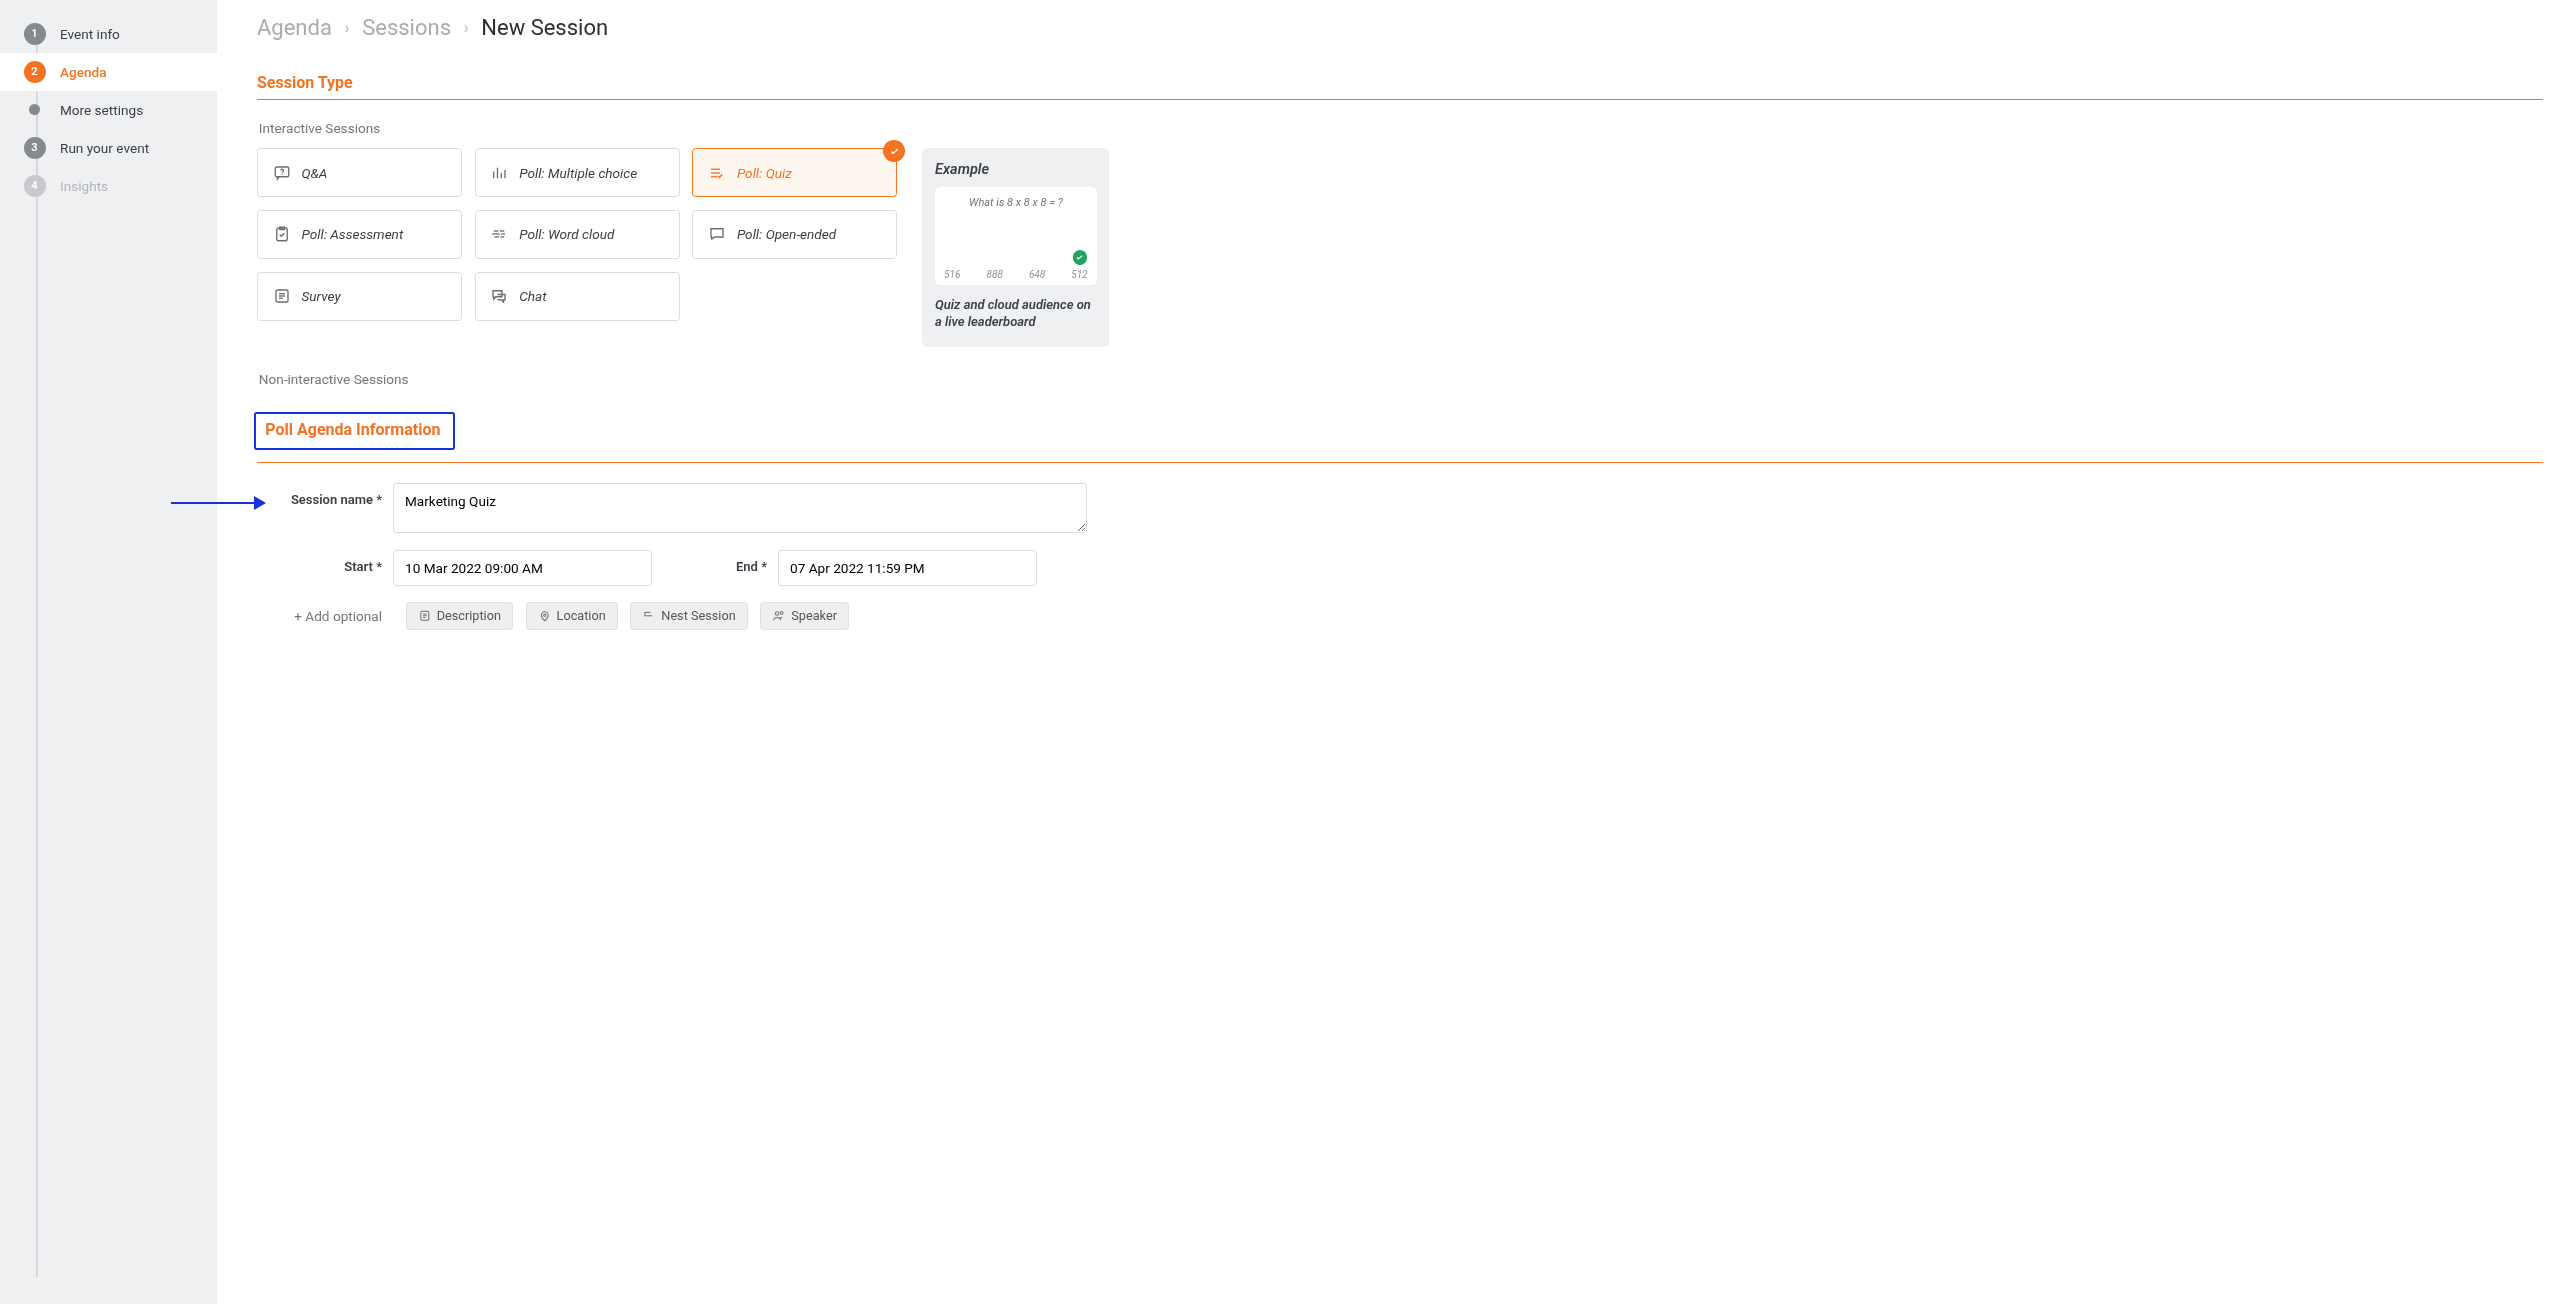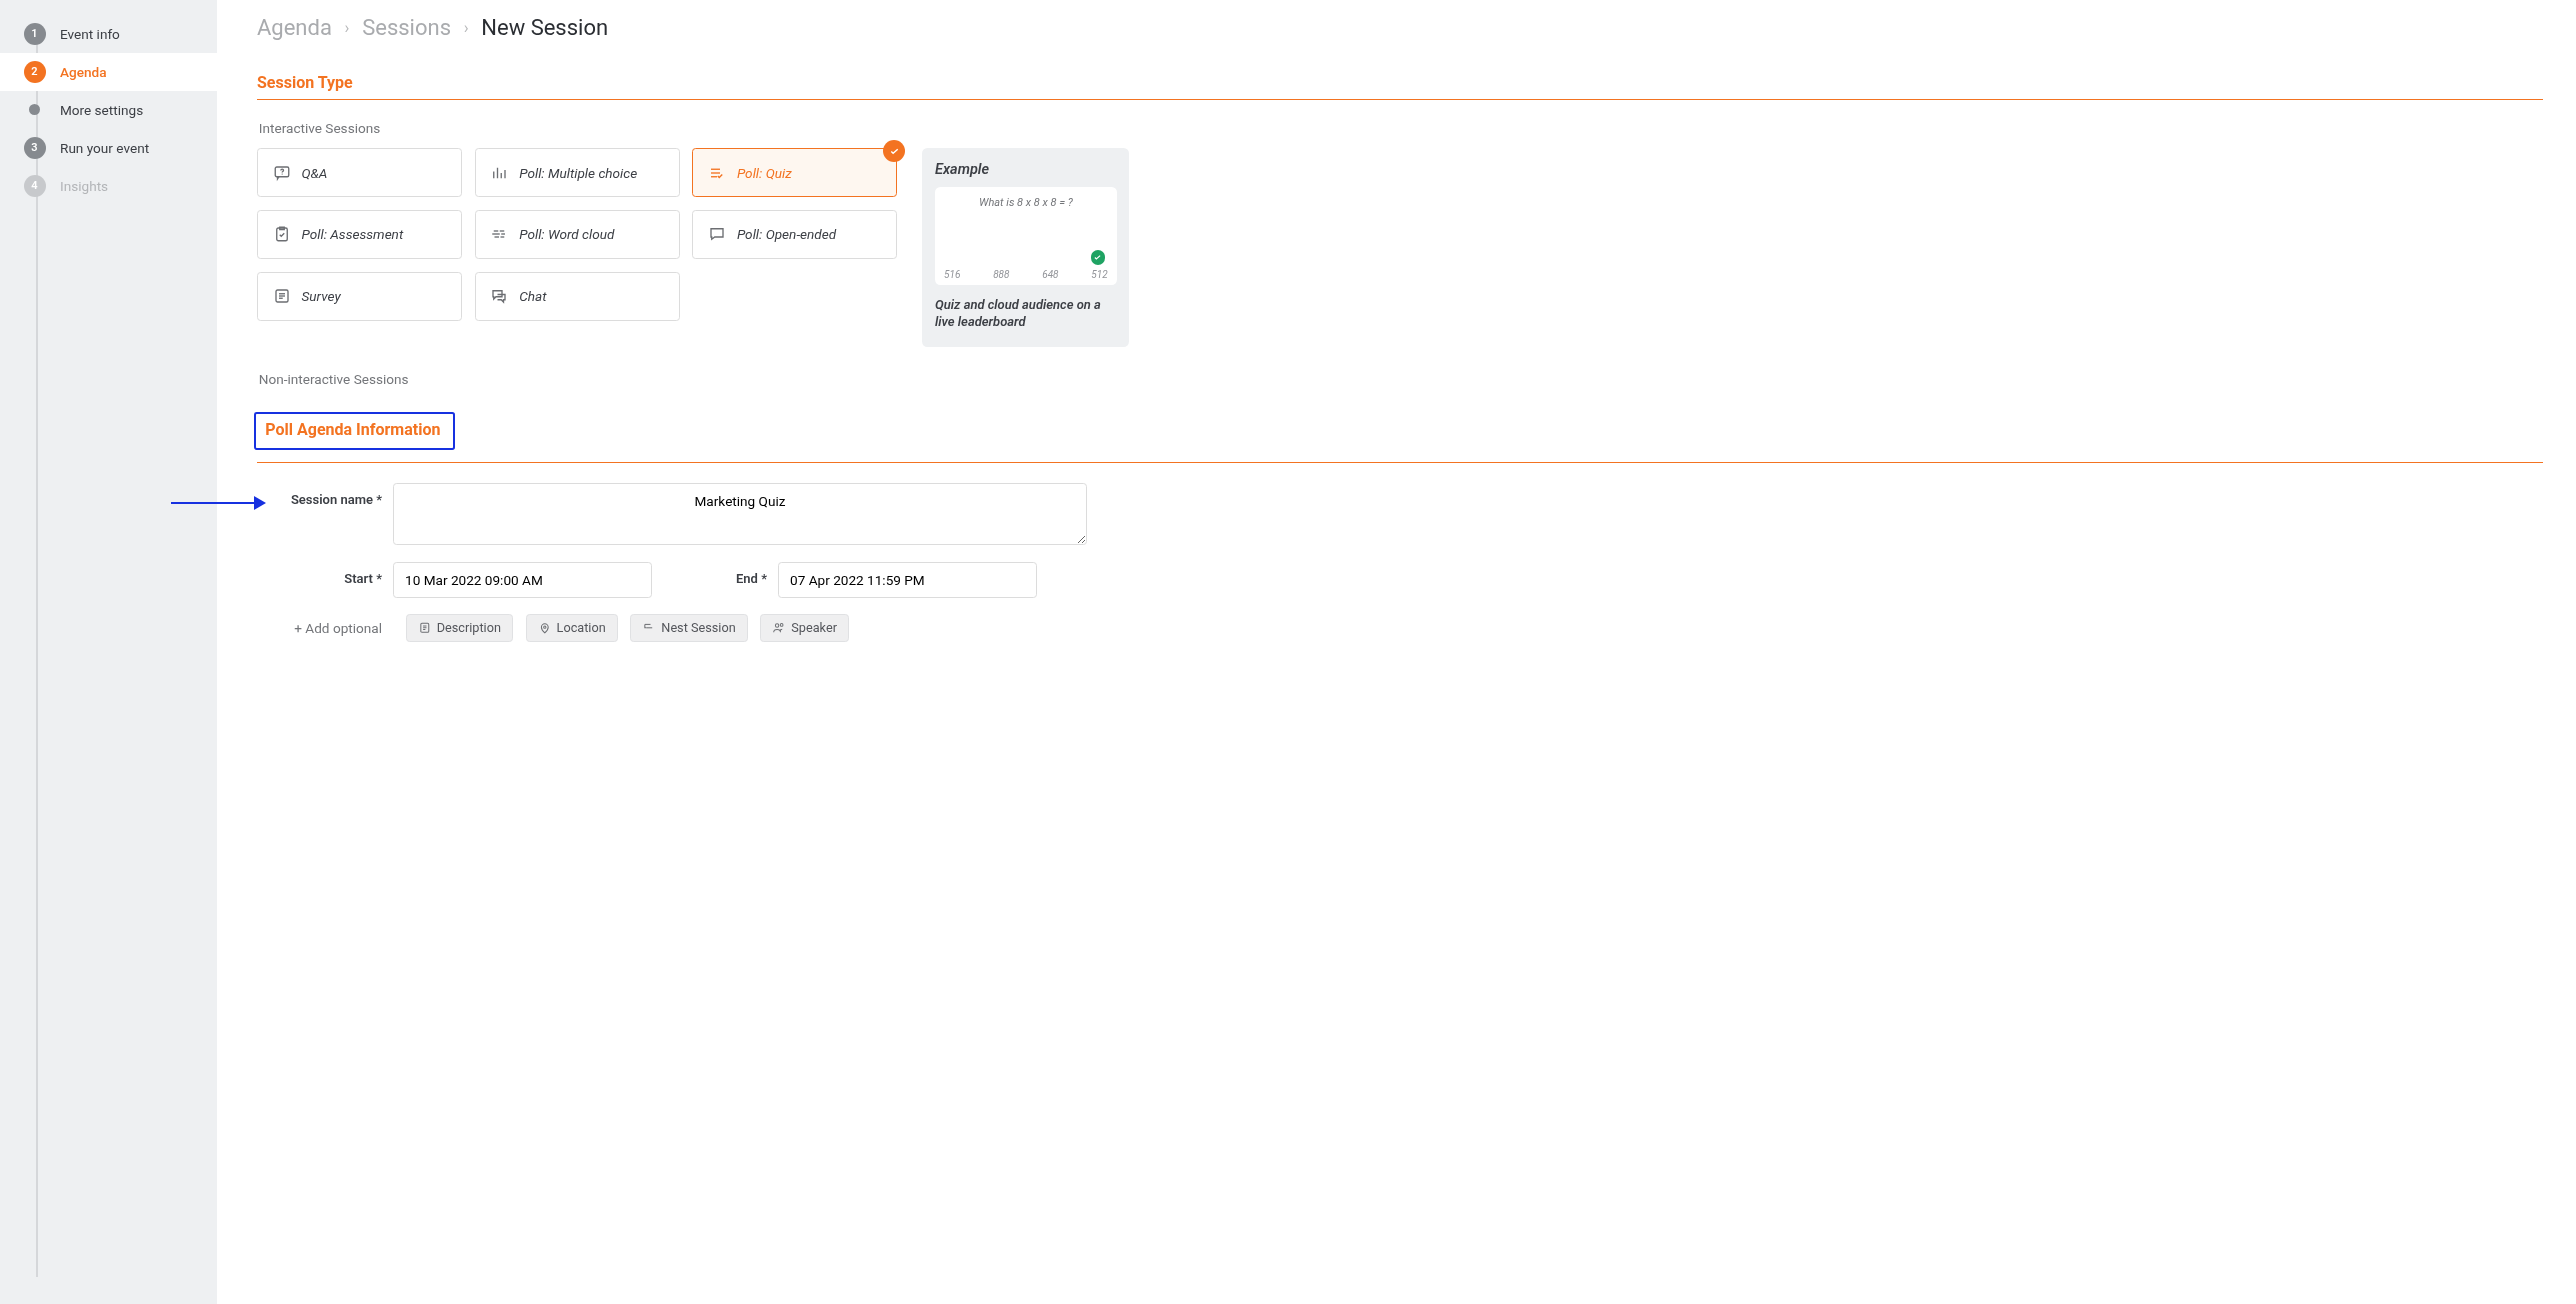--- a/index.html
+++ b/index.html
@@ -72,41 +72,41 @@
   }
   .type-card .ic{width:18px;height:18px;display:flex;align-items:center;justify-content:center;flex:0 0 18px;}
   .type-card.selected{border-color:var(--orange);background:var(--lightorange);color:var(--orange);}
   .type-card.selected .badge{
     position:absolute;top:-9px;right:-9px;width:22px;height:22px;border-radius:50%;
     background:var(--orange);display:flex;align-items:center;justify-content:center;
   }
   .type-card.selected .badge svg{width:11px;height:11px;}
 
   .example-box{
-    width:207px;border-radius:5.4px;background:var(--bg);padding:12.7px 12.7px 16.3px 12.7px;
+    width:187px;border-radius:5.4px;background:var(--bg);padding:12.7px 12.7px 16.3px 12.7px;
   }
   .example-box .title{font-weight:600;margin-bottom:9px;}
   .chart-card{background:#fff;border-radius:5.4px;padding:9px 9px 5.4px 9px;}
   .chart-card .q{font-size:11px;text-align:center;color:var(--muted);margin-bottom:7.2px;}
   .bars{display:flex;align-items:flex-end;justify-content:space-between;height:47px;position:relative;}
   .bar-slot{width:22%;display:flex;flex-direction:column;align-items:center;}
   .bar{width:16.3px;background:var(--orange);border-radius:0.9px;position:relative;}
   .bar .check{position:absolute;top:-12.7px;right:-7.2px;width:14.5px;height:14.5px;border-radius:50%;background:var(--green);display:flex;align-items:center;justify-content:center;}
   .bar .check svg{width:9px;height:9px;}
   .bar-label{font-size:10px;color:var(--grey9);margin-top:5.4px;}
   .example-desc{font-weight:600;font-size:13px;margin-top:11px;line-height:1.35;}
 
   .noninteractive-grid{display:grid;grid-template-columns:repeat(2,205px);gap:12.7px;margin-bottom:36px;}
 
   .field-row{display:flex;align-items:flex-start;margin-bottom:16.3px;position:relative;}
   .field-label{width:136px;text-align:right;padding-right:11px;padding-top:9px;font-size:13px;font-weight:600;}
   .field-input, .field-ta{
     flex:1;border:0.9px solid var(--border);border-radius:3.6px;padding:9px 11px;font-size:13.6px;font-family:inherit;
   }
-  .field-ta{height:62px;resize:vertical;max-width:694px;text-align:center;}
+  .field-ta{height:50px;resize:vertical;max-width:694px;}
   .field-input{height:36px;width:259px;flex:0 0 259px;}
   .two-col{display:flex;gap:72px;flex-wrap:wrap;}
   .two-col .field-row{margin-bottom:0;}
   .add-opt-row{display:flex;align-items:center;gap:12.7px;margin-top:16.3px;padding-left:0;}
   .add-opt-row .lead{width:136px;text-align:right;color:var(--muted);font-size:13.6px;padding-right:11px;}
   .pill{
     display:flex;align-items:center;gap:5.4px;background:var(--pill);border:0.9px solid #e0e1e3;
     border-radius:3.6px;padding:5.4px 11px;font-size:12.7px;color:#54565b;cursor:pointer;
   }
   .pill svg{width:13.6px;height:13.6px;}

